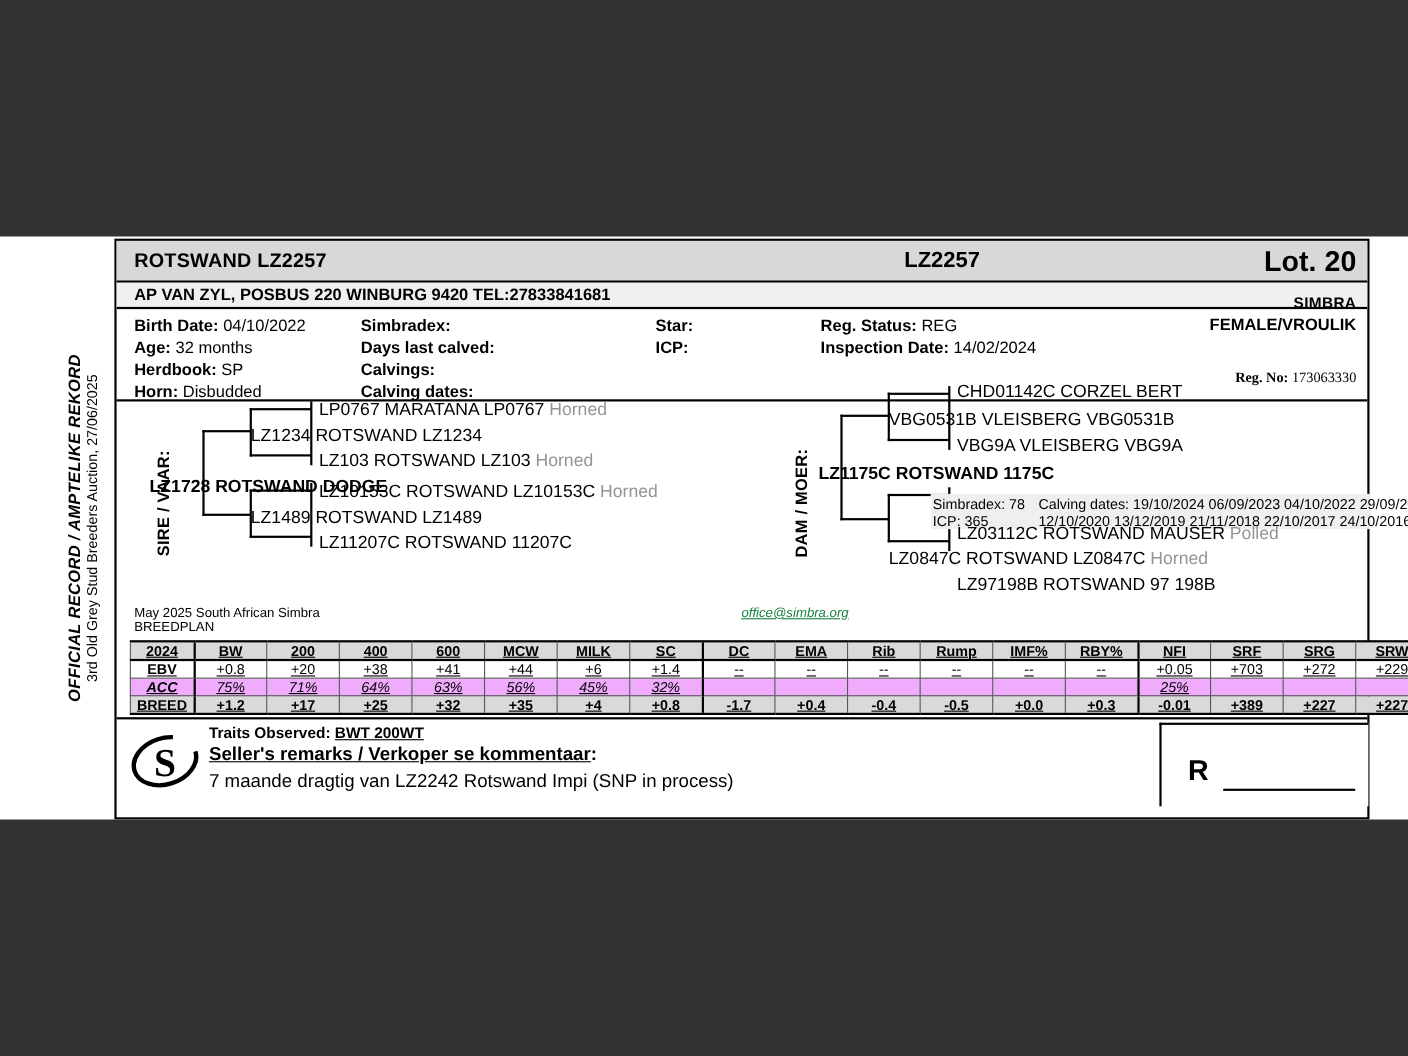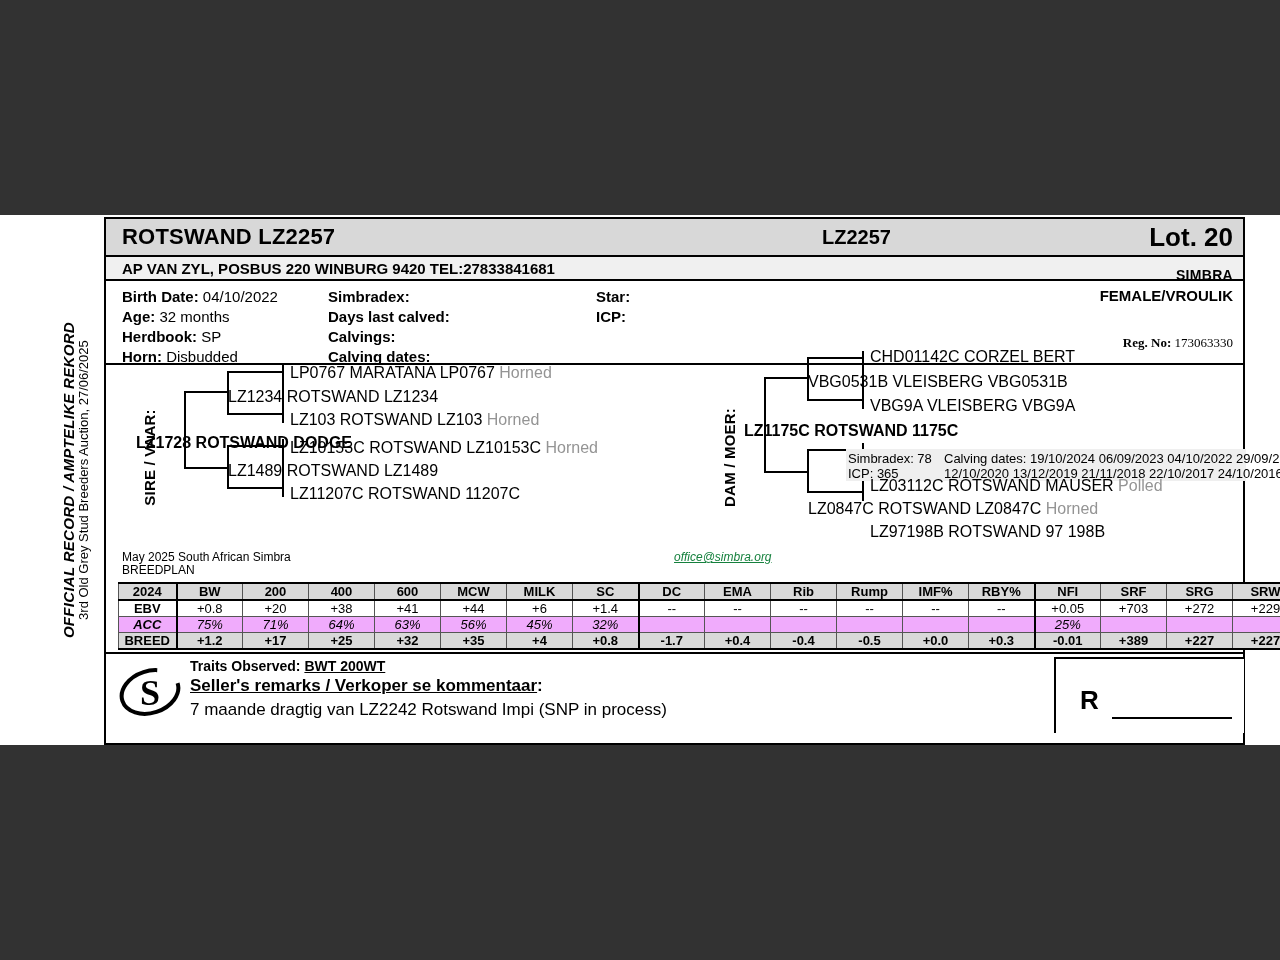--- a/index.html
+++ b/index.html
@@ -41,21 +41,21 @@
     border:2px solid #000;
     background:#fff;
   }
 
   
   .band-title {
     height:38px; background:#d8d8d8;
     border-bottom:2px solid #000;
     display:flex; align-items:center; position:relative;
   }
-  .band-title .t-left { font-size:22px; font-weight:bold; margin-left:16px; letter-spacing:.2px; }
+  .band-title .t-left { font-size:18px; font-weight:bold; margin-left:16px; letter-spacing:.2px; }
   .band-title .t-mid  { position:absolute; left:716px; font-size:20px; font-weight:bold; }
   .band-title .t-right{ position:absolute; right:10px; font-size:26px; font-weight:bold; line-height:1; }
 
   
   .band-addr {
     height:24px; background:#f0f0f0;
     border-bottom:2px solid #000;
     display:flex; align-items:center; position:relative;
   }
   .band-addr .a-left { font-size:15px; font-weight:bold; margin-left:16px; }
@@ -101,21 +101,21 @@
   .ln.v { width:2px; }
 
   
   #damStrip {
     position:absolute; left:740px; top:84px;
     width:400px; height:32px; background:#efefef;
   }
   #damStrip .dl { position:absolute; font-size:13px; white-space:nowrap; line-height:15px; }
 
   
-  #bp { position:relative; padding:0 8px; }
+  #bp { position:relative; padding:0 8px;text-decoration:underline; }
   .bp-head { position:relative; height:32px; font-size:12px; }
   .bp-head .bl1 { position:absolute; left:8px; top:0px; }
   .bp-head .bl2 { position:absolute; left:8px; top:13px; }
   .bp-head .mail {
     position:absolute; left:560px; top:0px;
     font-size:12px; font-style:italic; color:#15803d;
     text-decoration:underline;
   }
 
   table.bp {
@@ -196,20 +196,24 @@
         <div class="row"><b>Days last calved:</b> <span></span></div>
         <div class="row"><b>Calvings:</b> <span></span></div>
         <div class="row"><b>Calving dates:</b> <span></span></div>
       </div>
 
       <div class="col c3">
         <div class="row"><b>Star:</b> <span></span></div>
         <div class="row"><b>ICP:</b> <span></span></div>
       </div>
 
+      <div class="col c4">
+        <div class="row"><b>Reg. Status:</b> <span>REG</span></div>
+        <div class="row"><b>Inspection Date:</b> <span>14/02/2024</span></div>
+      </div>
 
       <div class="sex">FEMALE/VROULIK</div>
       <div class="regno"><b>Reg. No:</b> <span>173063330</span></div>
     </div>
 
     <div id="ped">
 
       <div class="side-label" id="sireLabel">
         <span>SIRE / VAAR:</span>
       </div>

